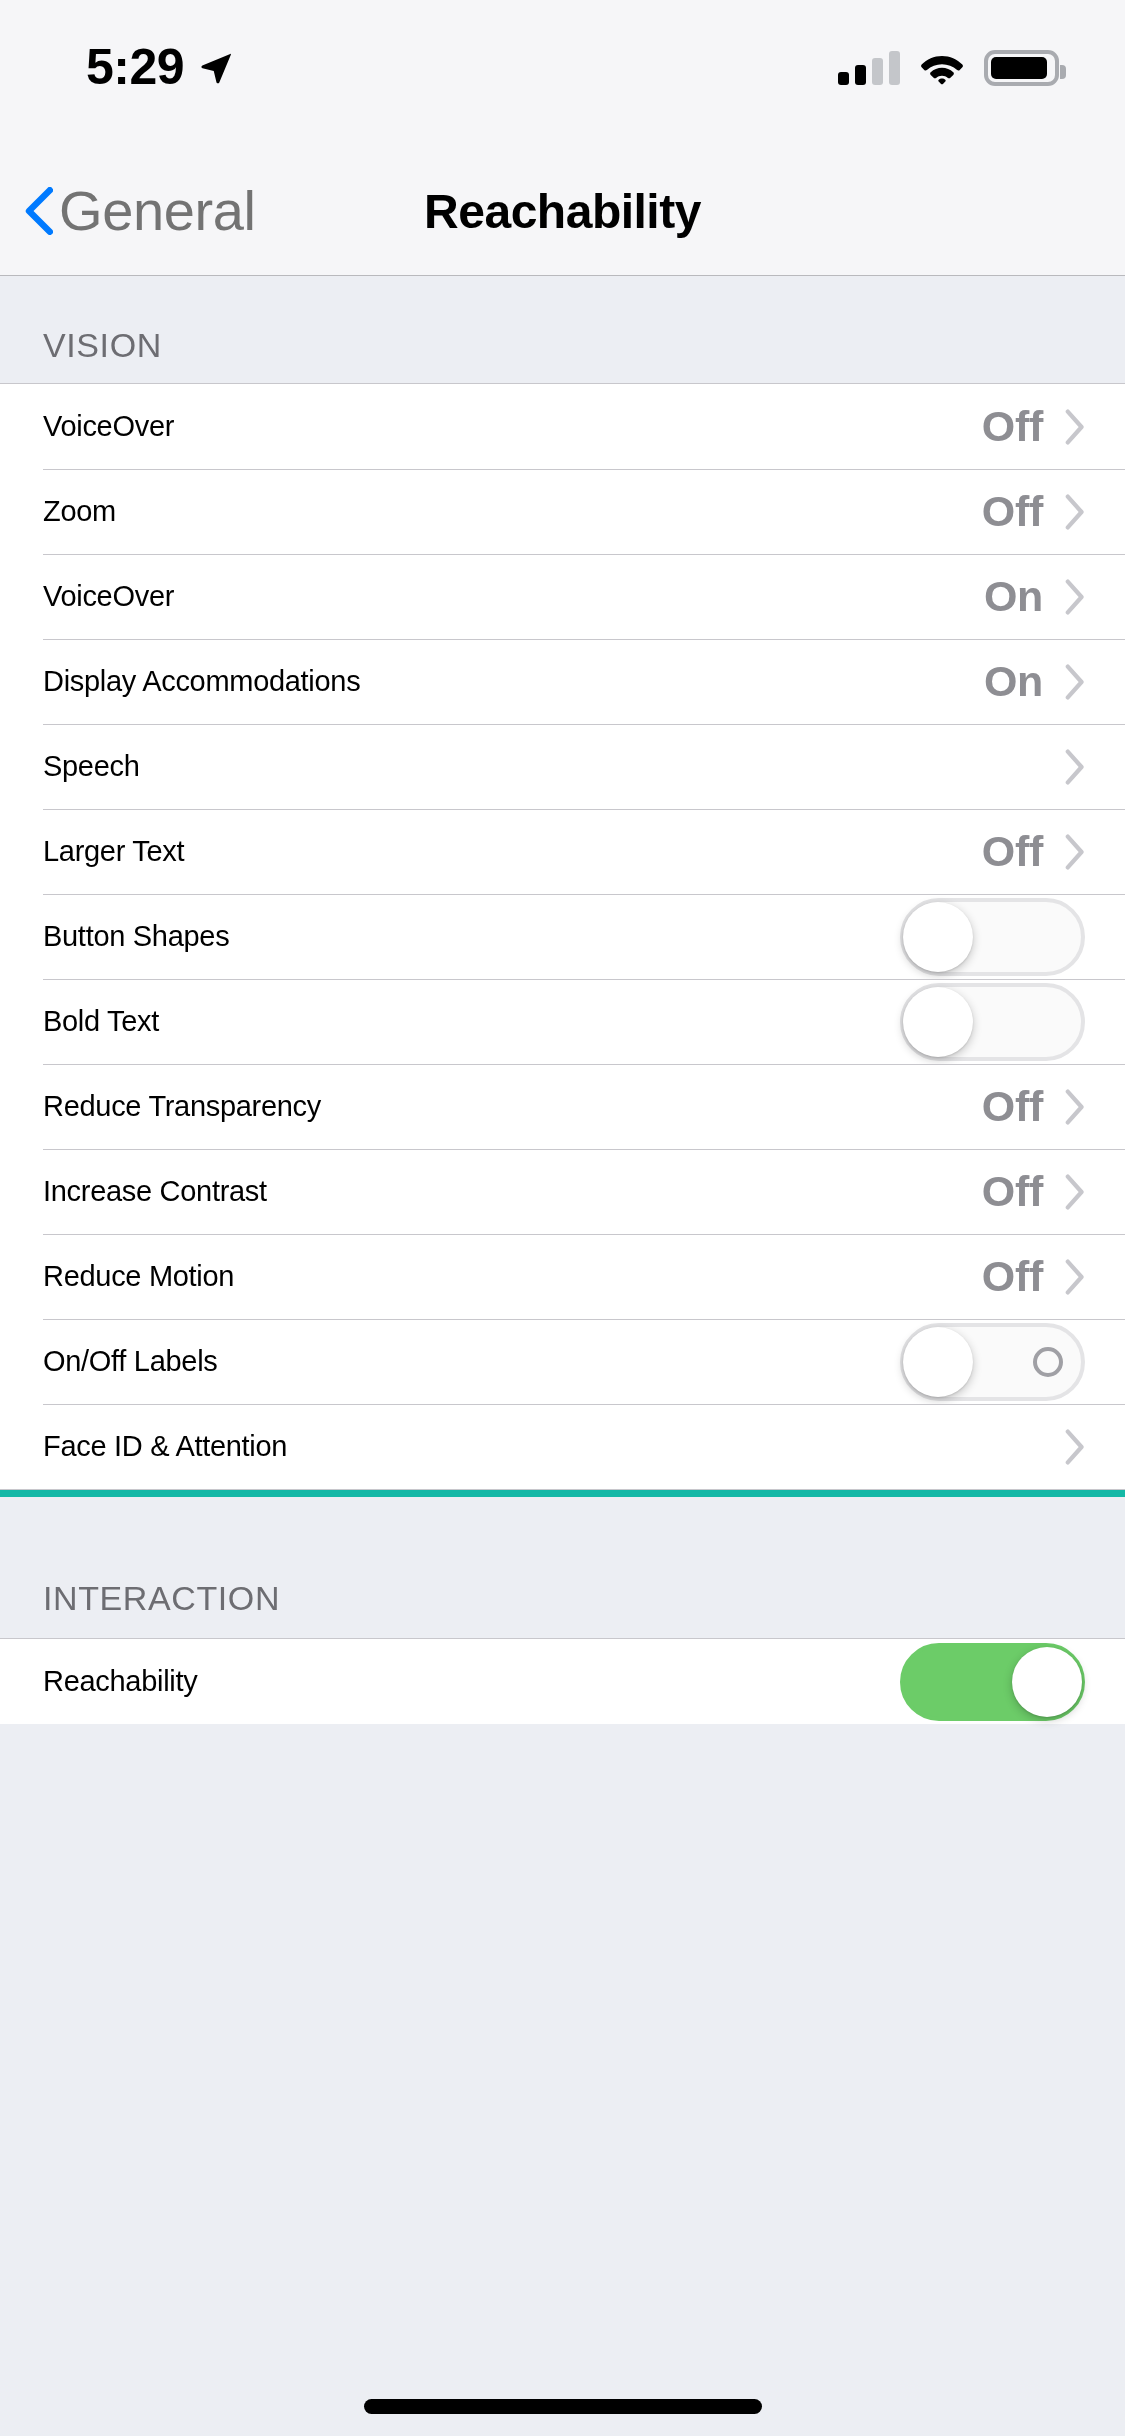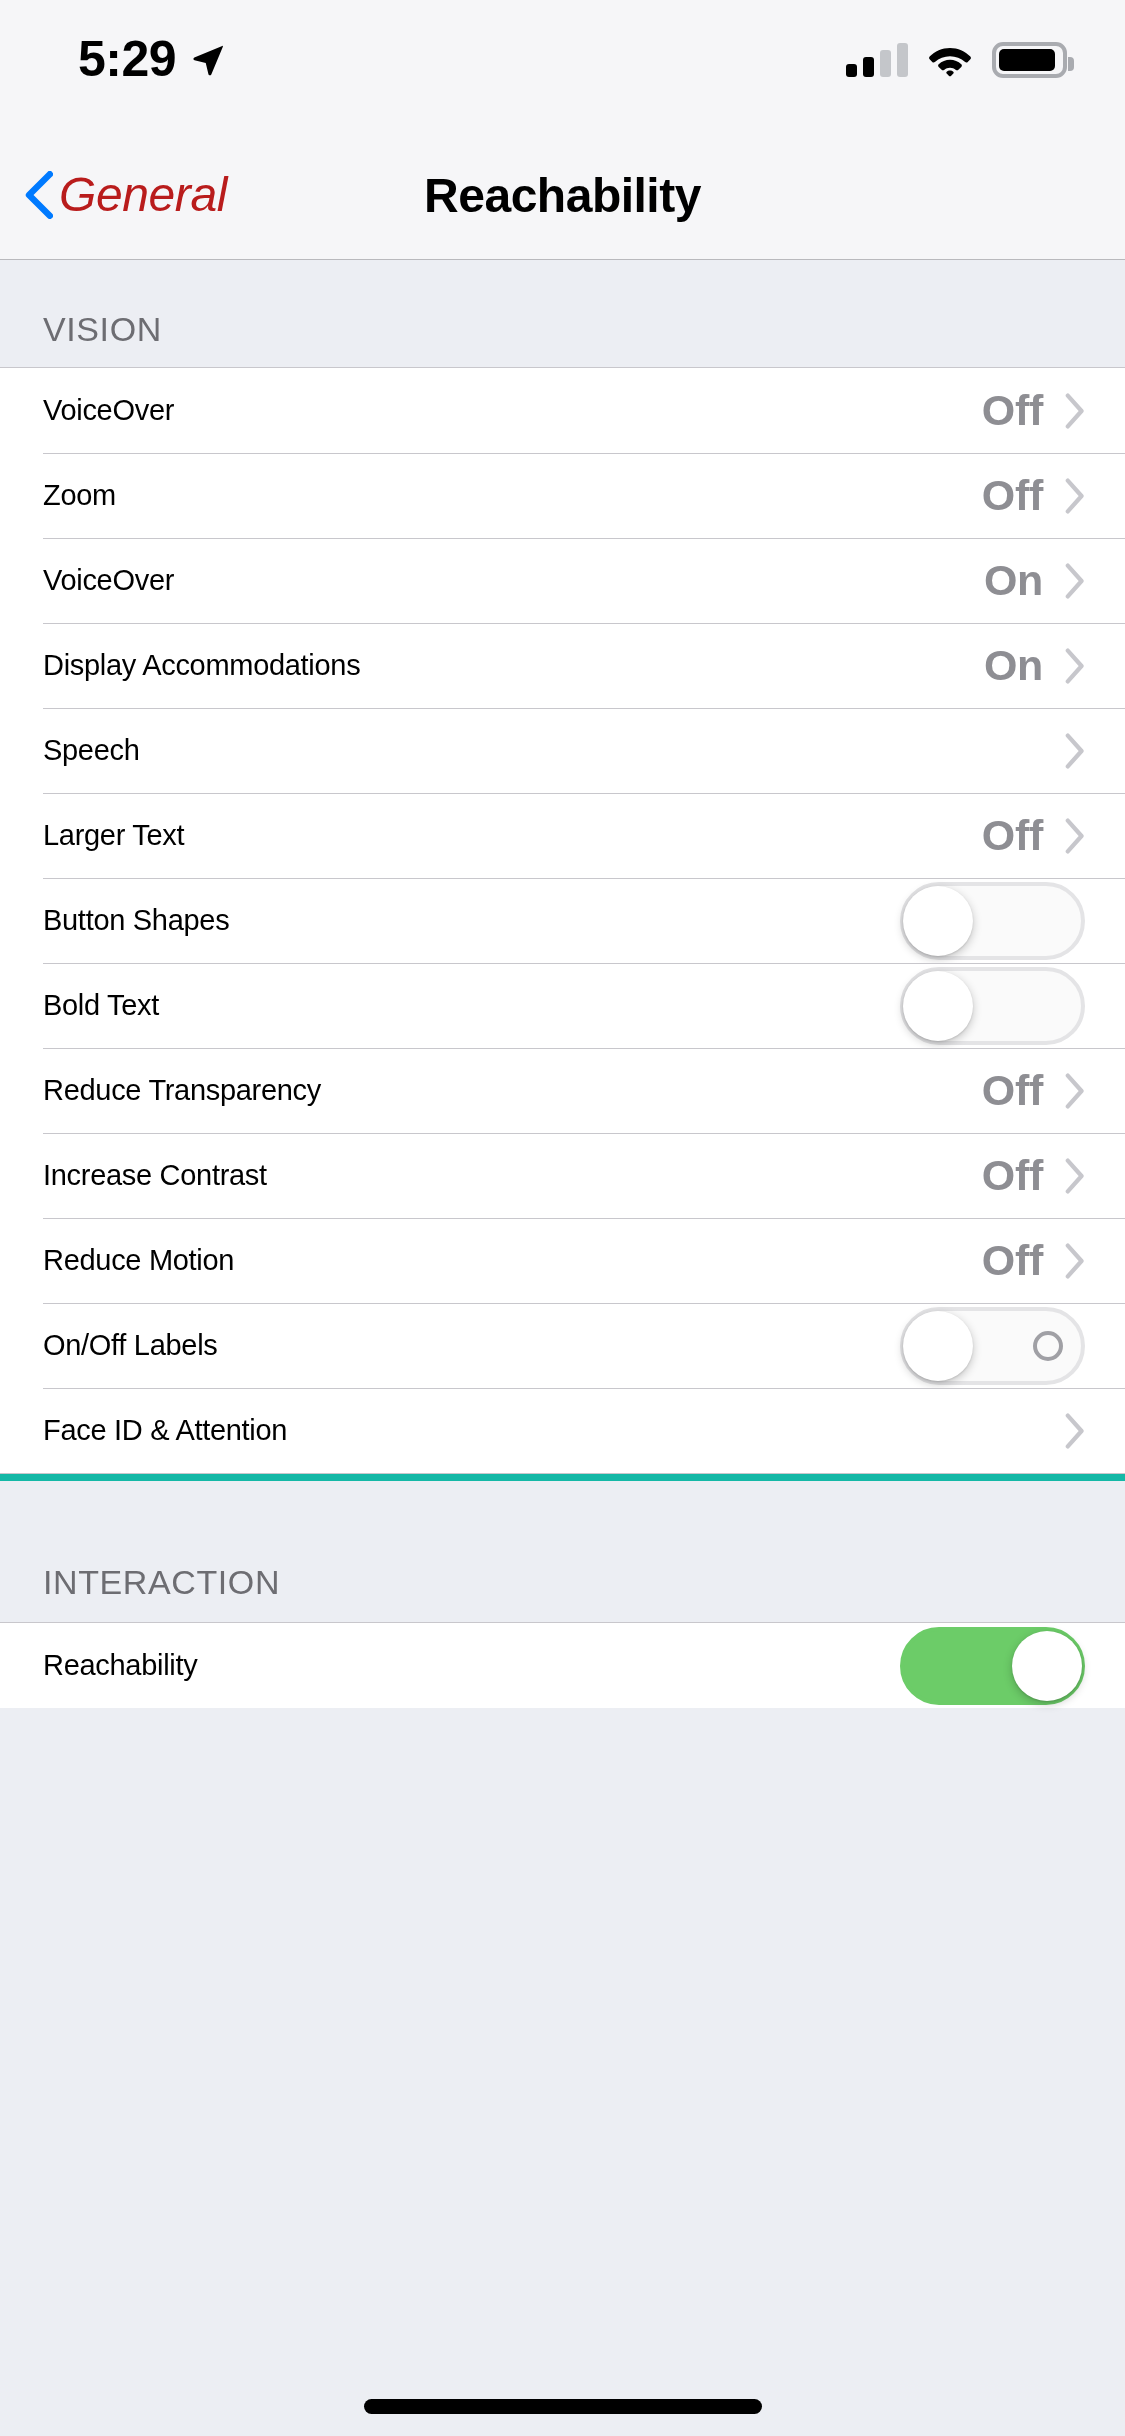--- a/index.html
+++ b/index.html
@@ -23,21 +23,21 @@
   }
 
   
   .status-bar {
     position: relative;
     height: 132px;
     background: #f6f6f8;
     display: flex;
     align-items: flex-start;
     justify-content: space-between;
-    padding: 0;
+    padding: 8px;
   }
   .status-left {
     display: flex;
     align-items: center;
     gap: 14px;
     margin-left: 78px;
     margin-top: 34px;
   }
   .status-time {
     font-size: 50px;
@@ -122,25 +122,24 @@
     align-items: center;
     gap: 6px;
     cursor: pointer;
   }
   .chevron-left {
     display: block;
     width: 28px;
     height: 48px;
   }
   .back-label {
-    font-size: 48px;
-    color: #b91c1c;
+    font-size: 56px;
+    color: #737373;
     letter-spacing: -0.4px;
     line-height: 1;
-    font-style: italic;
   }
   .nav-title {
     position: absolute;
     left: 0;
     right: 0;
     top: 0;
     bottom: 1px;
     display: flex;
     align-items: center;
     justify-content: center;

